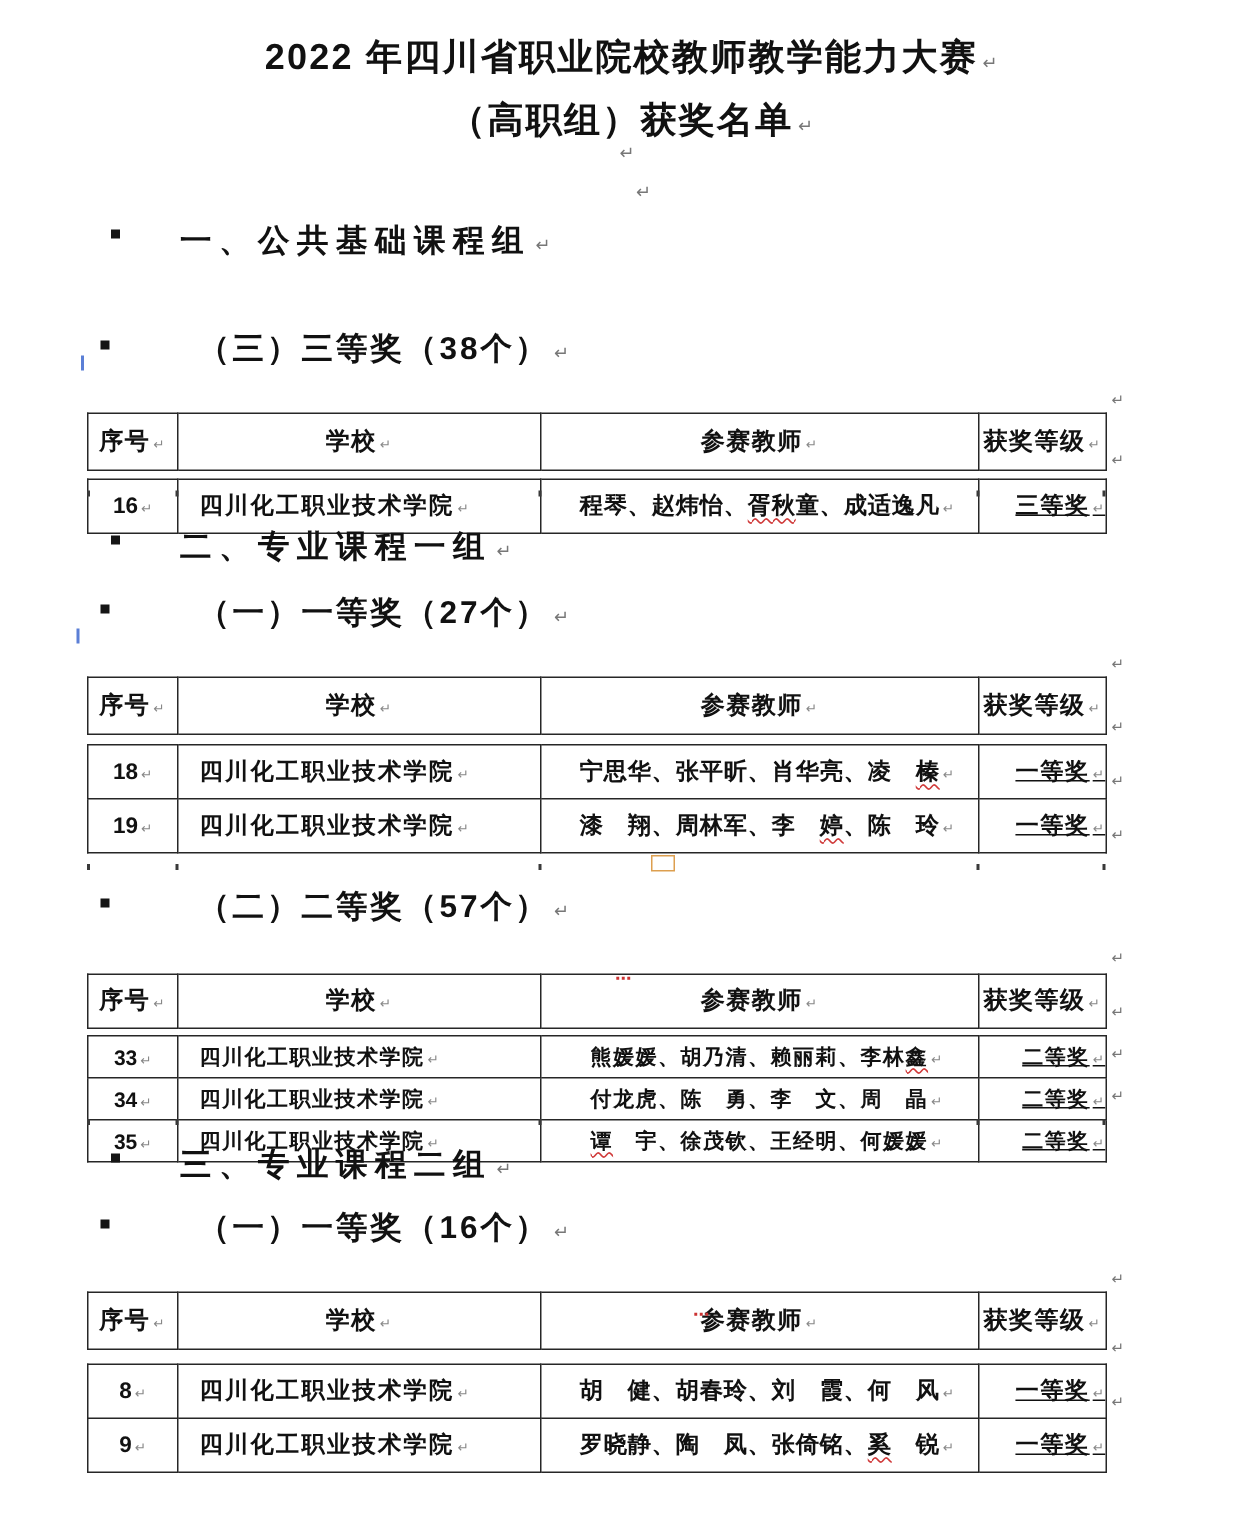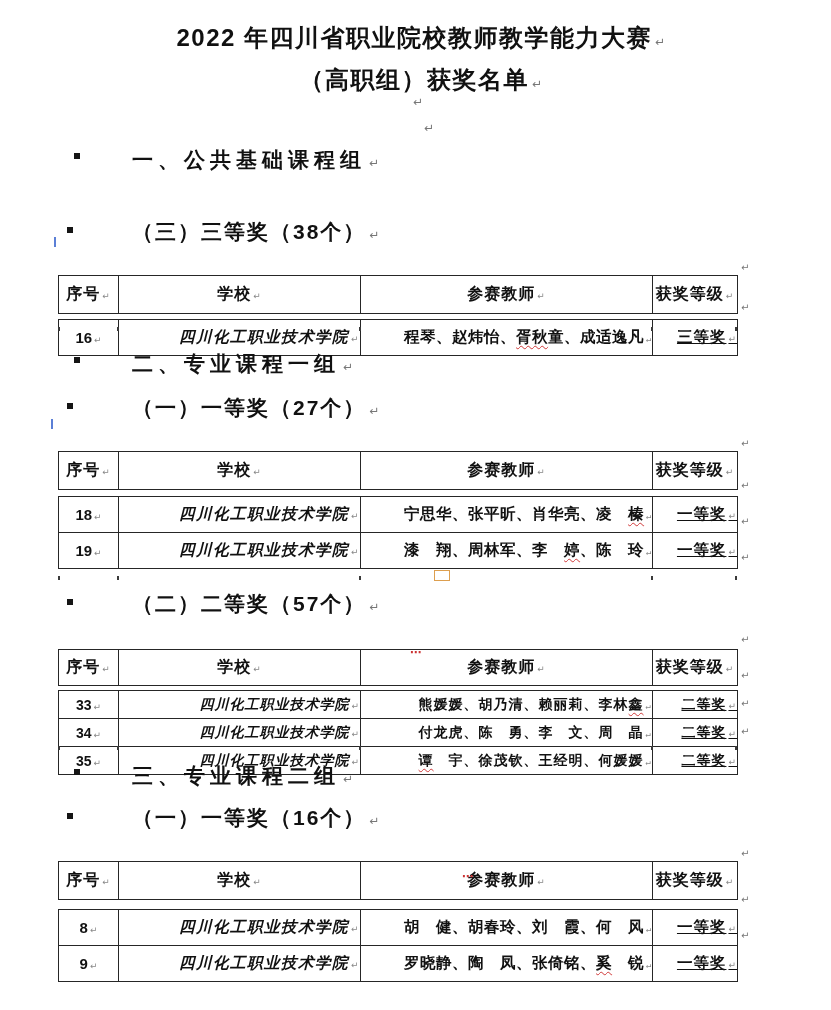--- a/index.html
+++ b/index.html
@@ -1,33 +1,33 @@
 <!DOCTYPE html>
 <html><head>
 <meta charset="utf-8">
 <style>
   html,body{margin:0;padding:0;background:#fff;}
   .doc{position:relative;width:831px;height:1010px;background:#ffffff;overflow:hidden;
        font-family:"Liberation Sans","DejaVu Sans",sans-serif;color:#111;padding-left:12px;}
   .abs{position:absolute;}
   .title{position:absolute;left:0;width:100%;text-align:center;font-size:24px;
          font-weight:700;letter-spacing:1.5px;white-space:nowrap;}
-  .hd{position:absolute;left:132px;font-size:21px;font-weight:700;letter-spacing:5px;white-space:nowrap;}
+  .hd{position:absolute;left:120px;font-size:21px;font-weight:700;letter-spacing:5px;white-space:nowrap;}
   .sub{position:absolute;left:132px;font-size:21px;font-weight:700;letter-spacing:2px;white-space:nowrap;}
   .bullet{position:absolute;width:6px;height:6px;background:#151515;}
   .rmk{color:#777;font-size:12px;font-weight:400;margin-left:3px;}
   .mk{color:#888;font-size:9px;font-weight:400;margin-left:2px;}
   .rowmk{position:absolute;left:741px;color:#777;font-size:10px;font-weight:400;}
   .tblwrap{position:absolute;left:58px;width:679px;margin-top:27px;}
   table.grid{border-collapse:collapse;table-layout:fixed;width:679px;}
   .grid td{border:1.5px solid #262626;padding:0;vertical-align:middle;overflow:hidden;white-space:nowrap;}
   .hc{text-align:center;font-weight:700;font-size:16px;letter-spacing:1px;}
   .cc.num{text-align:center;font-size:15px;font-weight:700;}
-  .cc.school{text-align:right;padding-left:14px;font-size:15.5px;font-weight:700;letter-spacing:1.5px;font-style:italic;}
-  .cc.teachers{text-align:right;padding-left:10px;font-size:15.5px;font-weight:700;letter-spacing:0.5px;font-family:Liberation Mono, monospace;}
+  .cc.school{text-align:left;padding-left:14px;font-size:15.5px;font-weight:700;letter-spacing:1.5px;}
+  .cc.teachers{text-align:center;padding-left:10px;font-size:15.5px;font-weight:700;letter-spacing:0.5px;}
   .cc.award{text-align:right;font-size:15.5px;font-weight:700;letter-spacing:1px;text-decoration:underline;}
   .compact .cc.num{font-size:14px;}
   .compact .cc.school{font-size:14px;letter-spacing:1px;}
   .compact .cc.teachers{font-size:14px;letter-spacing:1px;}
   .compact .cc.award{font-size:14px;}
   .wavy{text-decoration:underline wavy #d03a3a;text-decoration-thickness:1px;
         text-underline-offset:3px;text-decoration-skip-ink:none;}
   .dots{position:absolute;color:#cc3333;font-size:11px;letter-spacing:1px;font-weight:700;}
   .tick{position:absolute;width:2px;height:10px;background:#5b7fd6;}
   .orect{position:absolute;width:14px;height:9px;border:1px solid #dd9f4f;background:transparent;}

